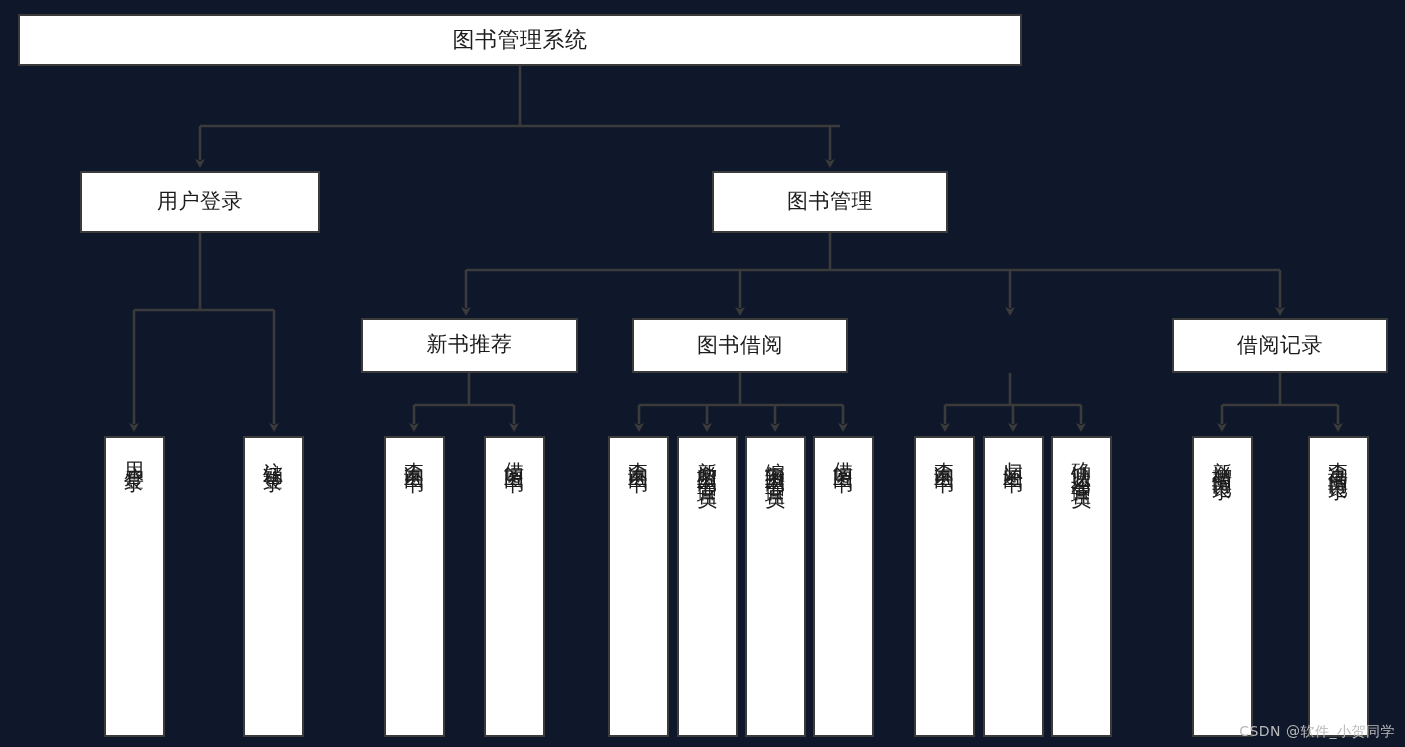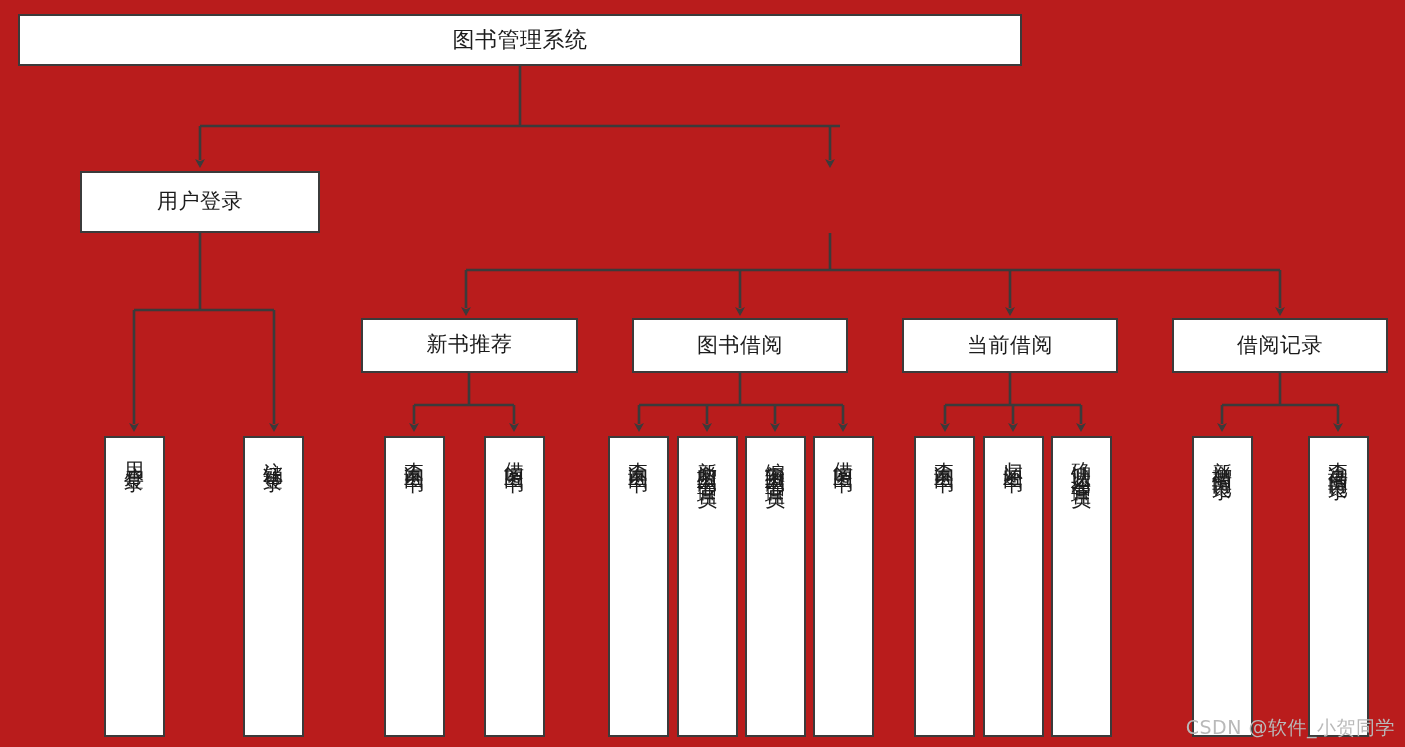--- a/index.html
+++ b/index.html
@@ -7,21 +7,21 @@
     padding: 0;
     background: #ffffff;
   }
   body {
     font-family: "DejaVu Sans", "Liberation Sans", sans-serif;
   }
   #canvas {
     position: relative;
     width: 1405px;
     height: 747px;
-    background: #b91c1c;
+    background: #0f172a;
     overflow: hidden;
   }
   #edges {
     position: absolute;
     left: 0;
     top: 0;
     width: 1405px;
     height: 747px;
   }
   .node {
@@ -56,21 +56,21 @@
     -webkit-text-orientation: upright;
     line-height: 1.0;
     letter-spacing: 4px;
     white-space: nowrap;
     display: block;
   }
   .watermark {
     position: absolute;
     right: 10px;
     bottom: 6px;
-    font-size: 19px;
+    font-size: 14px;
     color: #b9b9b9;
     letter-spacing: 0.5px;
     z-index: 5;
     white-space: nowrap;
   }
 </style>
 </head>
 <body>
 
 <div id="canvas">
@@ -125,29 +125,29 @@
     </g>
   </svg>
 
   <div class="node horiz root" style="left:18px; top:14px; width:1004px; height:52px;">
     <span>图书管理系统</span>
   </div>
 
   <div class="node horiz" style="left:80px; top:171px; width:240px; height:62px;">
     <span>用户登录</span>
   </div>
+  <div class="node horiz" style="left:712px; top:171px; width:236px; height:62px;">
+    <span>图书管理</span>
+  </div>
 
   <div class="node horiz" style="left:361px; top:318px; width:217px; height:55px;font-family:Liberation Mono, monospace;">
     <span>新书推荐</span>
   </div>
   <div class="node horiz" style="left:632px; top:318px; width:216px; height:55px;text-align:right;">
     <span>图书借阅</span>
-  </div>
-  <div class="node horiz" style="left:902px; top:318px; width:216px; height:55px;">
-    <span>当前借阅</span>
   </div>
   <div class="node horiz" style="left:1172px; top:318px; width:216px; height:55px;">
     <span>借阅记录</span>
   </div>
 
   <div class="node leaf" style="left:104px; top:436px; width:61px; height:301px;">
     <span class="vtext">用户登录</span>
   </div>
   <div class="node leaf" style="left:243px; top:436px; width:61px; height:301px;">
     <span class="vtext">注销登录</span>

